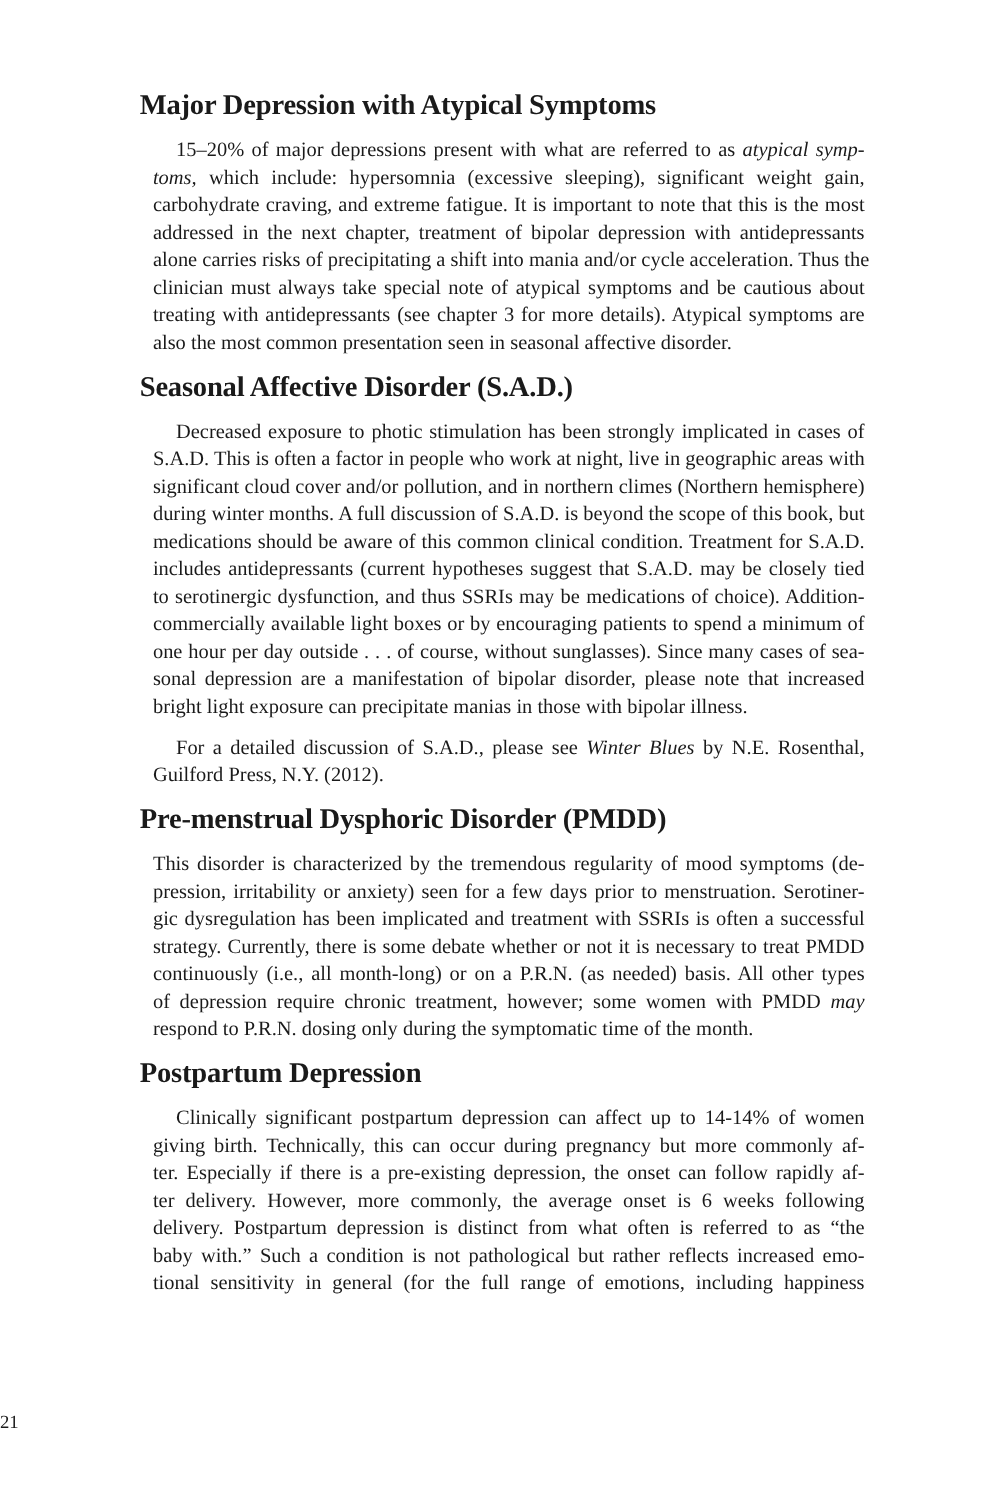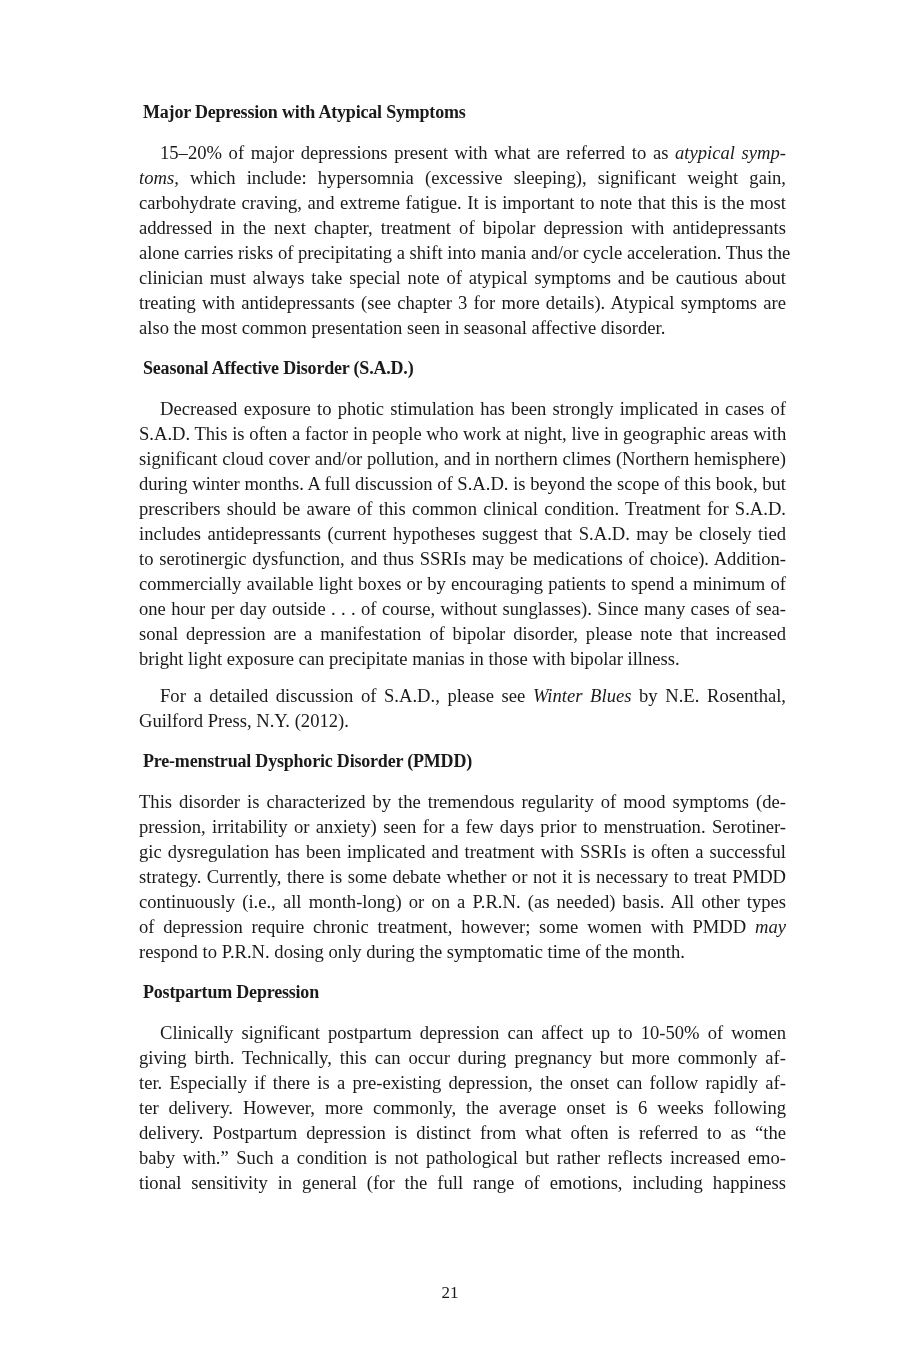--- a/index.html
+++ b/index.html
@@ -3,35 +3,35 @@
 <meta charset="utf-8">
 <style>
   html, body { margin: 0; padding: 0; background: #ffffff; }
   body { width: 900px; height: 1350px; position: relative; overflow: hidden; }
   .page {
     position: absolute; left: 127px; top: 80px; width: 671px;
     font-family: "Liberation Serif", "DejaVu Serif", serif;
     color: #1a1a1a;
   }
   .heading {
-    font-weight: bold; font-size: 18px; line-height: 32px;
-    margin: 16px; letter-spacing: -0.2px;
+    font-weight: bold; font-size: 26px; line-height: 32px;
+    margin: 0; letter-spacing: -0.2px;
   }
   .para { margin: 12px; font-size: 18.6px; line-height: 25px; }
   .line {
     display: block; white-space: nowrap; text-align: justify;
     text-align-last: justify; height: 25px;
   }
   .line.last { text-align-last: left; }
   .line.indent { text-indent: 21px; }
   .sec { margin-bottom: 4px; }
   .h1 { margin-bottom: 12px; }
   .hs { margin-top: 0; margin-bottom: 12px; }
   .folio {
-    position: absolute; left: 0; width: 900px; top: 1283px; text-align: center;
+    position: absolute; left: 0; width: 900px; top: 1283px; 
     font-family: "Liberation Serif", "DejaVu Serif", serif; font-size: 17px; color: #1a1a1a;
   }
   em { font-style: italic; }
 </style>
 </head>
 <body>
 
 <div class="page" id="page">
     <section class="sec">
       <h2 class="heading h1">Major Depression with Atypical Symptoms</h2>
@@ -46,21 +46,21 @@
         <span class="line last">also the most common presentation seen in seasonal affective disorder.</span>
       </p>
     </section>
     <section class="sec" style="margin-top: 5px;">
       <h2 class="heading hs">Seasonal Affective Disorder (S.A.D.)</h2>
       <p class="para">
         <span class="line indent">Decreased exposure to photic stimulation has been strongly implicated in cases of</span>
         <span class="line">S.A.D. This is often a factor in people who work at night, live in geographic areas with</span>
         <span class="line">significant cloud cover and/or pollution, and in northern climes (Northern hemisphere)</span>
         <span class="line">during winter months. A full discussion of S.A.D. is beyond the scope of this book, but</span>
-        <span class="line">prescribers should be aware of this common clinical condition. Treatment for S.A.D.</span>
+        <span class="line">medications should be aware of this common clinical condition. Treatment for S.A.D.</span>
         <span class="line">includes antidepressants (current hypotheses suggest that S.A.D. may be closely tied</span>
         <span class="line">to serotinergic dysfunction, and thus SSRIs may be medications of choice). Addition-</span>
         <span class="line">commercially available light boxes or by encouraging patients to spend a minimum of</span>
         <span class="line">one hour per day outside . . . of course, without sunglasses). Since many cases of sea-</span>
         <span class="line">sonal depression are a manifestation of bipolar disorder, please note that increased</span>
         <span class="line last">bright light exposure can precipitate manias in those with bipolar illness.</span>
       </p>
       <p class="para">
         <span class="line indent">For a detailed discussion of S.A.D., please see <em>Winter Blues</em> by N.E. Rosenthal,</span>
         <span class="line last">Guilford Press, N.Y. (2012).</span>
@@ -74,21 +74,21 @@
         <span class="line">gic dysregulation has been implicated and treatment with SSRIs is often a successful</span>
         <span class="line">strategy. Currently, there is some debate whether or not it is necessary to treat PMDD</span>
         <span class="line">continuously (i.e., all month-long) or on a P.R.N. (as needed) basis. All other types</span>
         <span class="line">of depression require chronic treatment, however; some women with PMDD <em>may</em></span>
         <span class="line last">respond to P.R.N. dosing only during the symptomatic time of the month.</span>
       </p>
     </section>
     <section class="sec" style="margin-top: 5px;">
       <h2 class="heading hs">Postpartum Depression</h2>
       <p class="para">
-        <span class="line indent">Clinically significant postpartum depression can affect up to 10-50% of women</span>
+        <span class="line indent">Clinically significant postpartum depression can affect up to 14-14% of women</span>
         <span class="line">giving birth. Technically, this can occur during pregnancy but more commonly af-</span>
         <span class="line">ter. Especially if there is a pre-existing depression, the onset can follow rapidly af-</span>
         <span class="line">ter delivery. However, more commonly, the average onset is 6 weeks following</span>
         <span class="line">delivery. Postpartum depression is distinct from what often is referred to as “the</span>
         <span class="line">baby with.” Such a condition is not pathological but rather reflects increased emo-</span>
         <span class="line">tional sensitivity in general (for the full range of emotions, including happiness</span>
       </p>
     </section>
   </div>
 <div class="folio">21</div>

